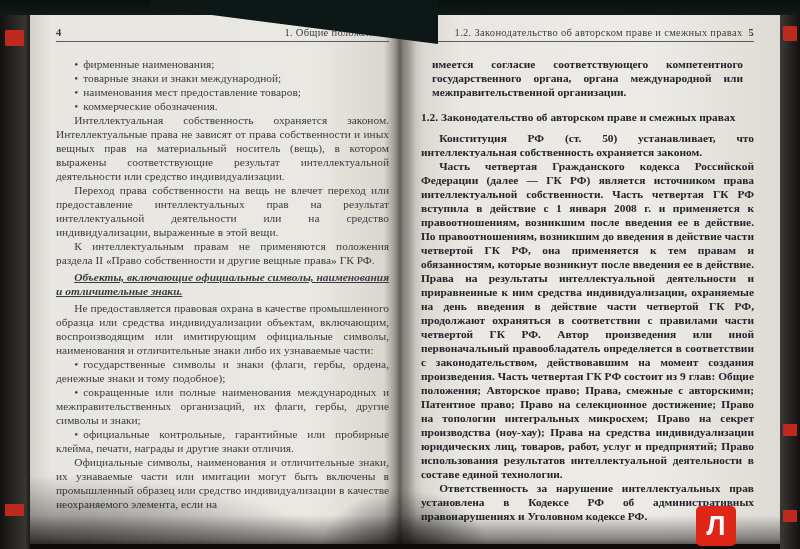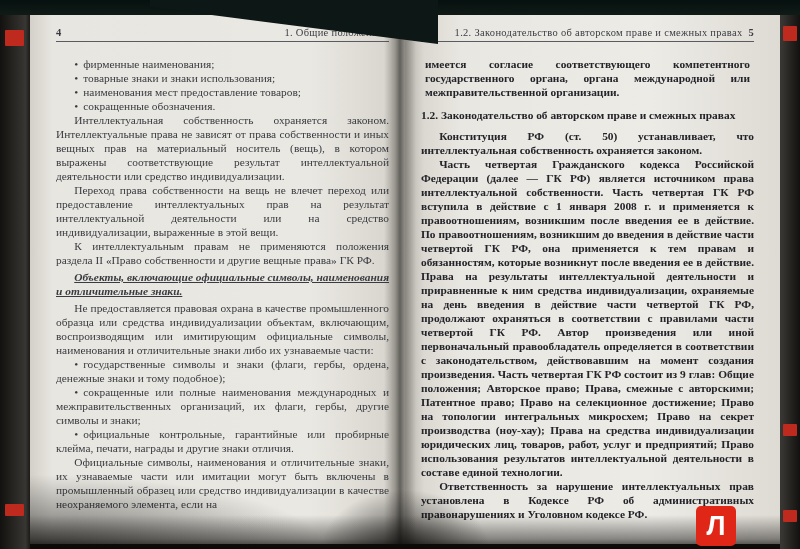--- a/index.html
+++ b/index.html
@@ -31,21 +31,21 @@
   .running-head { display:flex; align-items:baseline; font-size:10.5px; color:#3c3d44; letter-spacing:.3px; }
   .rh-num { font-weight:bold; }
   .rh-text { flex:1; text-align:right; padding:0 6px; }
   .head-rule { border-bottom:1px solid #5a5b60; margin-top:3px; margin-bottom:15px; }
 
   .body-text { font-size:11.4px; line-height:14px; text-align:justify; }
   .page-left  .body-text { color:#3a3b41; }
   .page-right .body-text { color:#232329; font-weight:bold; }
 
   .para { margin:0; text-indent:1.6em; }
-  .para-noindent { margin:4px; text-indent:0; }
+  .para-noindent { margin:11px; text-indent:0; }
   .li { text-indent:1.6em; }
   .li::before { content:"•"; margin-right:5px; }
   .subhead { margin:3px 0; text-indent:1.6em; font-style:italic; font-weight:bold; text-decoration:underline; }
   .section-head { margin:9px 0 7px; font-weight:bold; }
 
   
   .gutter { position:absolute; left:calc(50% - 16px); top:0; bottom:0; width:32px; z-index:2; pointer-events:none;
     background:linear-gradient(90deg,rgba(0,0,0,0) 0%,rgba(25,22,18,.30) 35%,rgba(18,16,13,.55) 50%,rgba(25,22,18,.28) 65%,rgba(0,0,0,0) 100%); }
   .bottom-shadow { position:absolute; left:0; right:0; bottom:0; height:34px; z-index:3; pointer-events:none;
     background:linear-gradient(180deg,rgba(15,13,11,0) 0%,rgba(15,13,11,.45) 70%,rgba(8,7,6,.8) 100%); }
@@ -67,23 +67,23 @@
   <div class="book">
 
     <div class="page page-left">
       <div class="running-head">
         <span class="rh-num">4</span>
         <span class="rh-text">1. Общие положения</span>
       </div>
       <div class="head-rule"></div>
       <div class="body-text">
         <div class="li">фирменные наименования;</div>
-        <div class="li">товарные знаки и знаки использования;</div>
+        <div class="li">товарные знаки и знаки международной;</div>
         <div class="li">наименования мест предоставление товаров;</div>
-        <div class="li">сокращенные обозначения.</div>
+        <div class="li">коммерческие обозначения.</div>
         <p class="para">Интеллектуальная собственность охраняется законом. Интеллектуальные права не зависят от права собственности и иных вещных прав на материальный носитель (вещь), в котором выражены соответствующие результат интеллектуальной деятельности или средство индивидуализации.</p>
         <p class="para">Переход права собственности на вещь не влечет переход или предоставление интеллектуальных прав на результат интеллектуальной деятельности или на средство индивидуализации, выраженные в этой вещи.</p>
         <p class="para">К интеллектуальным правам не применяются положения раздела II «Право собственности и другие вещные права» ГК РФ.</p>
         <p class="subhead">Объекты, включающие официальные символы, наименования и отличительные знаки.</p>
         <p class="para">Не предоставляется правовая охрана в качестве промышленного образца или средства индивидуализации объектам, включающим, воспроизводящим или имитирующим официальные символы, наименования и отличительные знаки либо их узнаваемые части:</p>
         <div class="li">государственные символы и знаки (флаги, гербы, ордена, денежные знаки и тому подобное);</div>
         <div class="li">сокращенные или полные наименования международных и межправительственных организаций, их флаги, гербы, другие символы и знаки;</div>
         <div class="li">официальные контрольные, гарантийные или пробирные клейма, печати, награды и другие знаки отличия.</div>
         <p class="para">Официальные символы, наименования и отличительные знаки, их узнаваемые части или имитации могут быть включены в промышленный образец или средство индивидуализации в качестве неохраняемого элемента, если на</p>
       </div>

